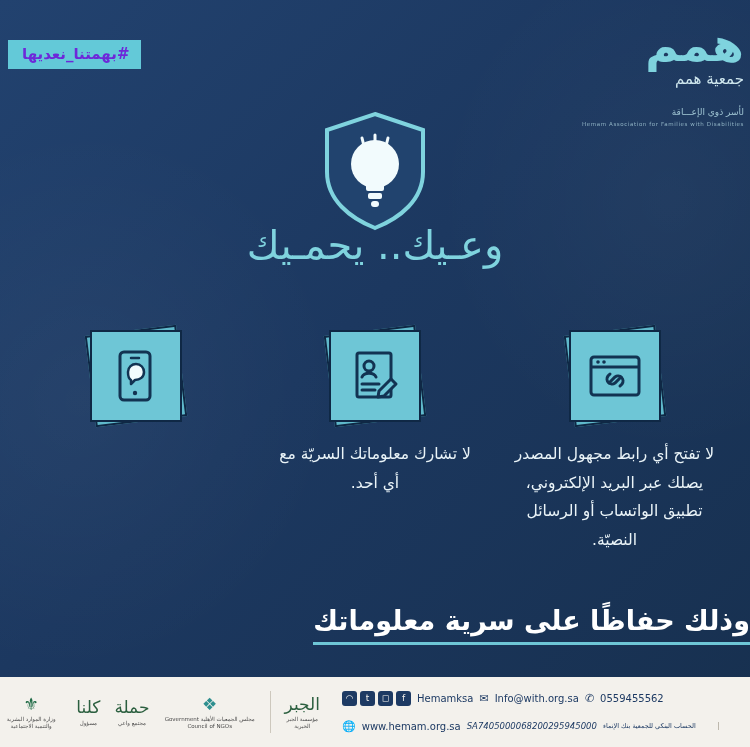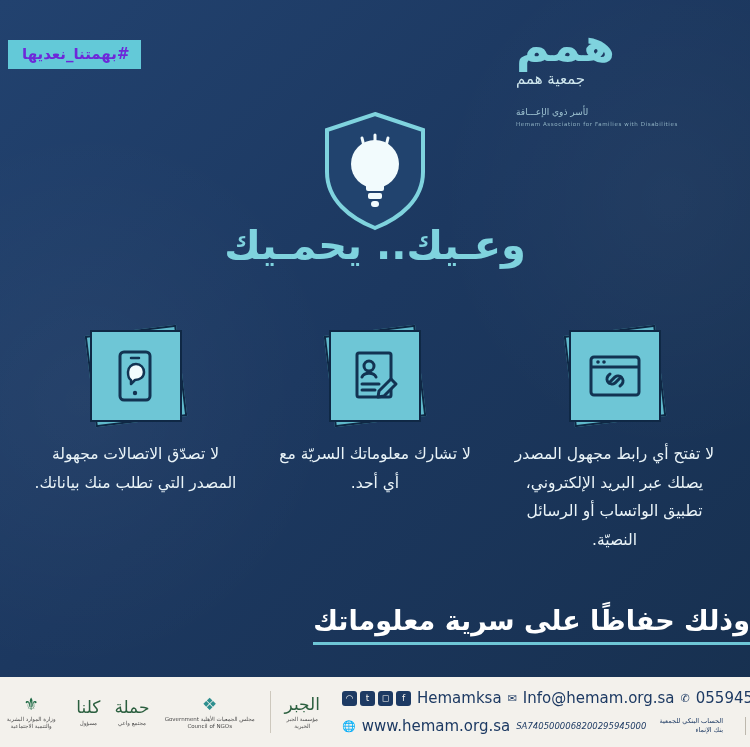--- a/index.html
+++ b/index.html
@@ -30,21 +30,21 @@
     background:#63c9d8;color:#6d28d9;
     font-size:15px;font-weight:bold;
     padding:5px 12px 6px 14px;
     letter-spacing:0px;
     direction:rtl;
     z-index:5;
   }
 
   
   .logo{
-    position:absolute;top:22px;right:24px;text-align:left;width:210px;z-index:5;
+    position:absolute;top:22px;right:6px;text-align:right;width:210px;z-index:5;
   }
   .logo .mark{
     font-size:46px;color:#7fd3de;line-height:1;
     font-family:"DejaVu Sans", sans-serif;font-weight:bold;
     margin-bottom:2px;
   }
   .logo .ar{
     font-size:15px;color:#cfe7ee;letter-spacing:1px;
   }
   .logo .ar2{
@@ -55,21 +55,21 @@
   }
 
   
   .shield-wrap{
     position:absolute;top:110px;left:0;right:0;display:flex;justify-content:center;z-index:4;
   }
 
   
   .headline{
     position:absolute;top:222px;left:0;right:0;text-align:center;
-    font-size:40px;font-weight:bold;color:#7fd3de;letter-spacing:2px;z-index:4;
+    font-size:40px;font-weight:normal;color:#7fd3de;letter-spacing:2px;z-index:4;
   }
 
   
   .tips{
     position:absolute;top:330px;left:28px;right:28px;display:flex;
     justify-content:space-between;align-items:flex-start;z-index:4;
   }
   .tip{width:215px;text-align:center;}
   .tip .iconbox{
     width:92px;height:92px;margin:0 auto 18px auto;position:relative;
@@ -104,21 +104,21 @@
   .contact{
     direction:ltr;padding-left:10px;width:408px;font-size:11px;color:#1d3a63;
   }
   .contact .row{display:flex;align-items:center;gap:6px;height:26px;}
   .contact .row2{margin-top:2px;}
   .socials{display:flex;gap:3px;align-items:center;}
   .sic{
     width:15px;height:15px;border-radius:3px;background:#1d3a63;color:#f3f1ec;
     font-size:9px;display:flex;align-items:center;justify-content:center;
   }
-  .citem{display:flex;align-items:center;gap:4px;white-space:nowrap;font-size:15px;}
+  .citem{display:flex;align-items:center;gap:4px;white-space:nowrap;font-size:10px;}
   .cglyph{color:#1d3a63;font-size:11px;}
   .bank{
     font-size:6.5px;color:#1d3a63;line-height:1.35;text-align:right;direction:rtl;
     border-right:1px solid #bdb8ad;padding-right:22px;margin-right:4px;
   }
   .iban{font-size:8.5px;direction:ltr;color:#1d3a63;font-style:italic;}
   .partners{
     flex:1;display:flex;align-items:center;justify-content:flex-end;gap:14px;
     padding-right:12px;height:100%;
   }
@@ -202,42 +202,41 @@
         <div class="card back"></div>
         <div class="card front">
           <svg width="50" height="56" viewBox="0 0 50 56">
             <rect x="9" y="4" width="30" height="48" rx="4" fill="none" stroke="#123352" stroke-width="3"></rect>
             <line x1="20" y1="10" x2="28" y2="10" stroke="#123352" stroke-width="2.5" stroke-linecap="round"></line>
             <circle cx="24" cy="45" r="2.2" fill="#123352"></circle>
             <path d="M17 24 c0 -5 4 -8 8 -8 c5 0 8 4 8 8 c0 5 -4 8 -9 8 l-4 4 l0 -4 c-2 -1 -3 -4 -3 -8 z" fill="#f2fbfd" stroke="#123352" stroke-width="2.5" stroke-linejoin="round"></path>
           </svg>
         </div>
       </div>
-      <div class="text">لا تصدّق الاتصالات مجهولة المصدر التي تطلب منك بياناتك.</div>
     </div>
 
   </div>
 
   <div class="foot-head">
     <span class="ul">وذلك حفاظًا على سرية معلوماتك</span>
   </div>
 
   <div class="bottom">
 
     <div class="contact">
       <div class="row">
         <span class="socials">
           <span class="sic">◠</span>
           <span class="sic">t</span>
           <span class="sic">◻</span>
           <span class="sic">f</span>
         </span>
         <span class="citem">Hemamksa</span>
         <span class="cglyph">✉</span>
-        <span class="citem">Info@hemam.org.sa</span>
+        <span class="citem">Info@with.org.sa</span>
         <span class="cglyph">✆</span>
         <span class="citem">0559455562</span>
       </div>
       <div class="row row2">
         <span class="cglyph">🌐</span>
         <span class="citem">www.hemam.org.sa</span>
         <span class="iban">SA7405000068200295945000</span>
         <span class="bank">الحساب البنكي
 للجمعية بنك الإنماء</span>
       </div>

